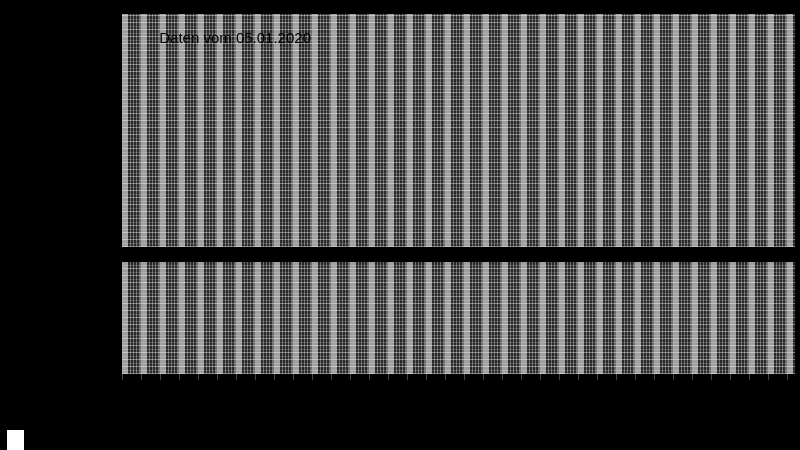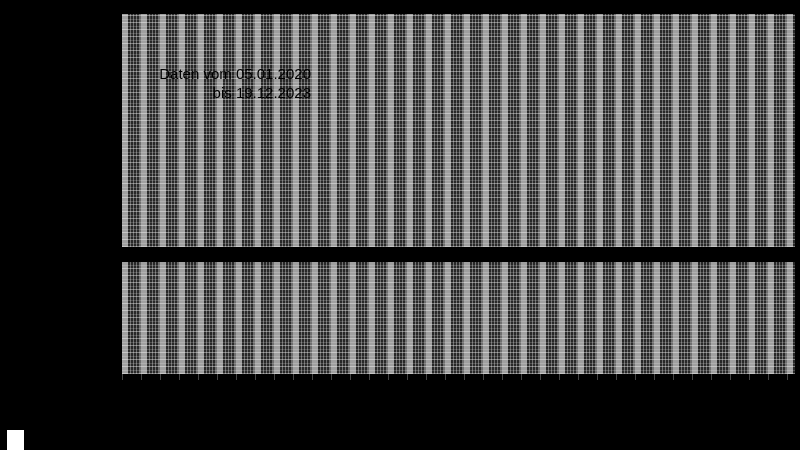--- a/index.html
+++ b/index.html
@@ -49,23 +49,22 @@
 </style>
 </head>
 <body>
 
 <div id="top-panel" class="panel">
   <svg id="top-svg" width="673" height="233" viewBox="0 0 673 233" preserveAspectRatio="none">
       <path fill="none" stroke="#ee830f" stroke-width="3" stroke-linejoin="round" stroke-linecap="round"></path>
     </svg>
 </div>
 
-<div id="annotation" style="color: rgb(0, 0, 0); margin-top: 36px;">
+<div id="annotation" style="color: rgb(0, 0, 0);">
   <div>Daten vom 05.01.2020</div>
-  <div>bis 19.12.2023</div>
 </div>
 
 <div id="bottom-panel" class="panel">
   <svg id="bottom-svg" width="673" height="112" viewBox="0 0 673 112" preserveAspectRatio="none">
       <path fill="#ee830f" stroke="#ee830f" stroke-width="1"></path>
     </svg>
 </div>
 
 <div id="x-ticks"></div>
 

